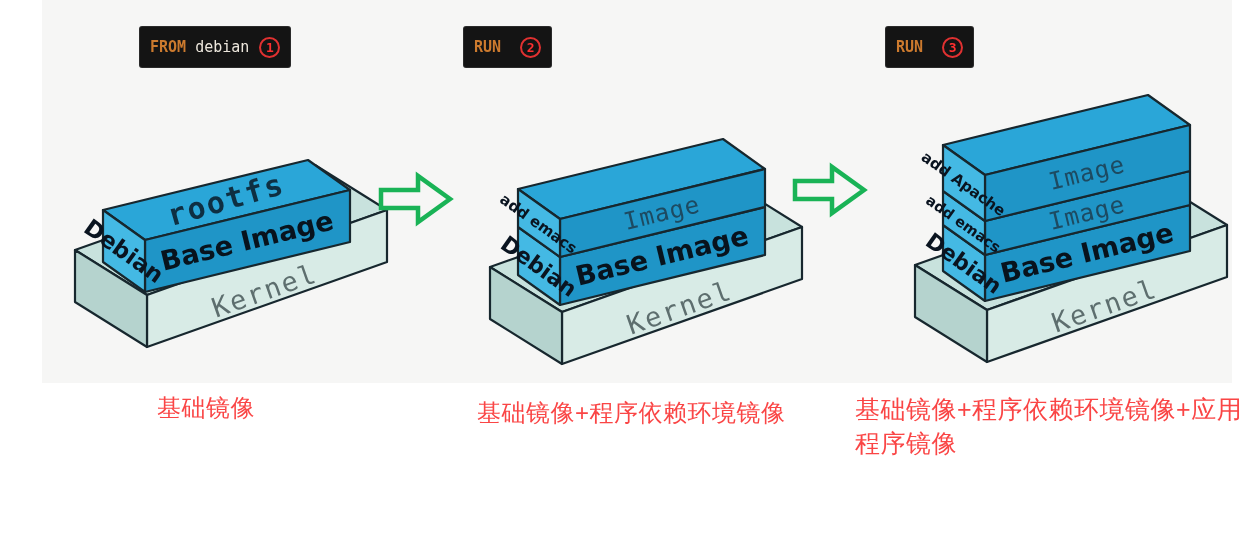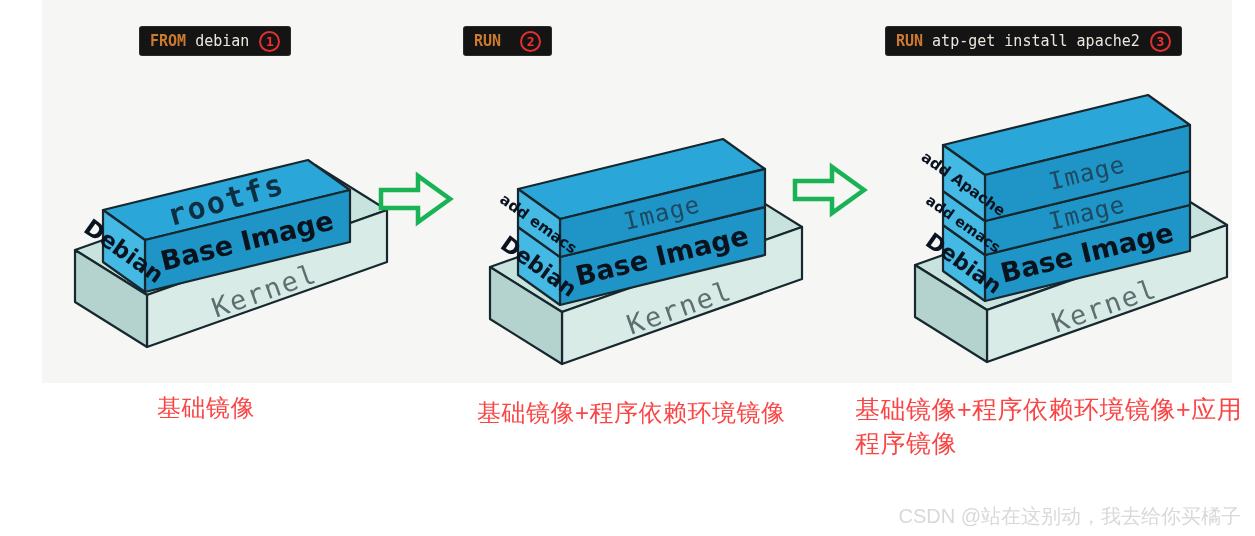--- a/index.html
+++ b/index.html
@@ -2,21 +2,21 @@
 <html><head>
 <meta charset="utf-8">
 <style>
   * { margin:0; padding:0; box-sizing:border-box; }
   body { font-family:"Liberation Sans", sans-serif; background:#ffffff; }
   #stage { position:relative; width:1255px; height:536px; background:#ffffff; overflow:hidden; }
 
   .panel { position:absolute; left:42px; top:0; width:1190px; height:383px; background:#f6f6f5; }
 
   .cmd {
-    position:absolute; height:28px; display:inline-flex; align-items:center;
+    position:absolute; height:40px; display:inline-flex; align-items:center;
     background:#141414; color:#ece6dc; padding:0 10px;
     font-family:"DejaVu Sans Mono", monospace; font-size:15px; white-space:nowrap;
     border-radius:2px; box-shadow:0 0 0 1px #2a2a2a;justify-content:flex-end;
   }
   .cmd .kw { color:#cc7a2e; margin-right:9px; font-weight:700; }
   .cmd .badge {
     margin-left:10px; width:21px; height:21px; border:2px solid #e03131; border-radius:50%;
     color:#ff2f2f; font-size:13px; font-weight:700; display:flex; align-items:center; justify-content:center;
   }
   #cmd1 { left:140px; top:27px; }
@@ -67,21 +67,20 @@
     <span class="kw">FROM</span>
     <span class="body">debian</span>
     <span class="badge">1</span>
   </div>
   <div class="cmd" id="cmd2">
     <span class="kw">RUN</span>
     <span class="badge">2</span>
   </div>
   <div class="cmd" id="cmd3">
     <span class="kw">RUN</span>
-    <span class="body">atp-get install apache2</span>
     <span class="badge">3</span>
   </div>
 
   <svg class="diag" id="diag1" viewBox="0 0 345 300">
     <g>
       <polygon class="face s-top" points="20,190 260,105 332,150 92,235"></polygon>
       <polygon class="face s-front" points="92,235 332,150 332,202 92,287"></polygon>
       <polygon class="face s-side" points="20,190 92,235 92,287 20,242"></polygon>
       <text class="t-bootfs" x="180" y="188" text-anchor="middle" transform="rotate(-19.5 180 172)">bootfs</text>
       <text class="t-kernel" x="210" y="240" text-anchor="middle" transform="rotate(-19.5 210 232)">Kernel</text>
@@ -153,14 +152,13 @@
       <polygon class="face f-side" points="48,70 90,100 90,146 48,116"></polygon>
       <text class="t-image" x="192" y="106" text-anchor="middle" transform="rotate(-13.7 192 98)">Image</text>
       <text class="t-side" x="69" y="114" text-anchor="middle" font-size="15" transform="rotate(35.5 69 108)">add Apache</text>
     </g>
   </svg>
 
   <div class="caption" id="cap2">基础镜像+程序依赖环境镜像</div>
   <div class="caption" id="cap1">基础镜像</div>
   <div class="caption" id="cap3">基础镜像+程序依赖环境镜像+应用程序镜像</div>
 
-  <div class="watermark">CSDN @站在这别动，我去给你买橘子</div>
 </div>
 
 </body></html>

